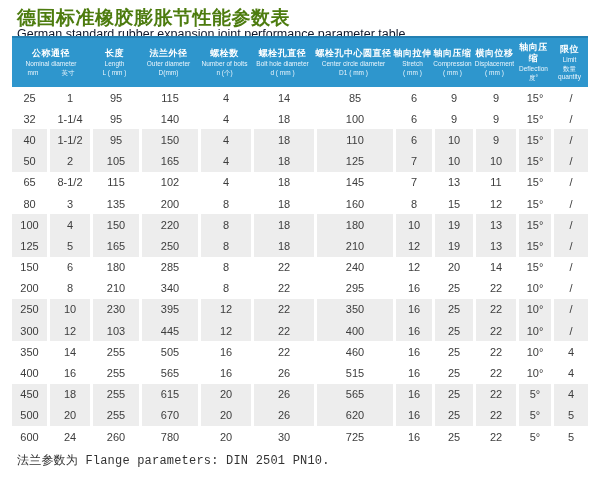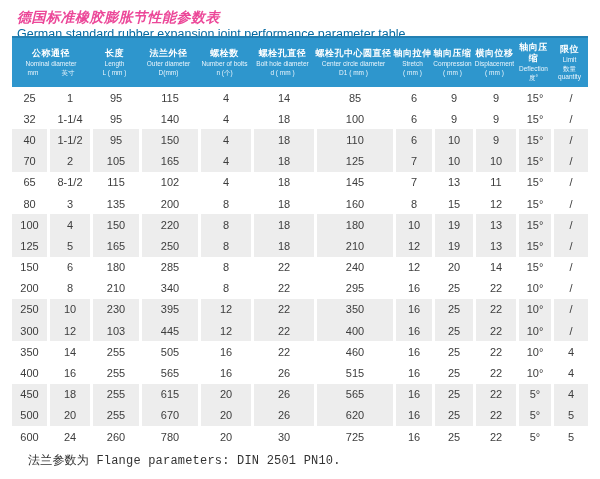--- a/index.html
+++ b/index.html
@@ -4,22 +4,22 @@
 <style>
   html,body{margin:0;padding:0;}
   body{
     width:600px;height:479px;background:#fff;
     font-family:"Liberation Sans","DejaVu Sans",sans-serif;
     -webkit-font-smoothing:antialiased;
   }
   .page{position:relative;width:600px;height:479px;overflow:hidden;background:#fff;}
 
   .title-block{position:absolute;left:17px;top:10px;}
-  .title-zh{font-size:14px;font-weight:bold;color:#ec4899;line-height:15px;letter-spacing:.5px;font-style:italic;}
-  .title-en{font-size:12.5px;color:#0369a1;line-height:16px;margin-top:1px;}
+  .title-zh{font-size:19px;font-weight:bold;color:#4d7c0f;line-height:15px;letter-spacing:.5px;}
+  .title-en{font-size:12.5px;color:#0f172a;line-height:16px;margin-top:1px;}
 
   table.param{
     position:absolute;left:12px;top:36px;width:576px;
     border-collapse:separate;border-spacing:0;table-layout:fixed;
   }
   thead th{
     background:var(--header-bg,#2e96cd);
     border-top:2px solid #2480b2;
     color:#fff;font-weight:normal;text-align:center;
     padding:4px 0 5px;vertical-align:middle;height:42px;box-sizing:border-box;
@@ -33,21 +33,21 @@
     height:21.2px;text-align:center;vertical-align:middle;
     font-size:11px;color:#3d3d3d;box-sizing:border-box;
     background:transparent;
   }
   tbody tr.alt td{background:var(--alt-row-bg,#ededed);}
   tbody td + td{border-left:3px solid #fff;}
 
   .footer-note{
     position:absolute;left:17px;top:452px;
     font-family:"Liberation Mono","DejaVu Sans Mono",monospace;
-    font-size:12px;color:#333;letter-spacing:.2px;margin-left:11px;
+    font-size:12px;color:#333;letter-spacing:.2px;
   }
 </style>
 </head>
 <body>
 
 <div class="page">
 
   <div class="title-block">
     <div class="title-zh">德国标准橡胶膨胀节性能参数表</div>
     <div class="title-en">German standard rubber expansion joint performance parameter table</div>
@@ -167,21 +167,21 @@
           <td>4</td>
           <td>18</td>
           <td>110</td>
           <td>6</td>
           <td>10</td>
           <td>9</td>
           <td>15°</td>
           <td>/</td>
         </tr>
         <tr class="alt">
-          <td>70</td>
+          <td>50</td>
           <td>2</td>
           <td>105</td>
           <td>165</td>
           <td>4</td>
           <td>18</td>
           <td>125</td>
           <td>7</td>
           <td>10</td>
           <td>10</td>
           <td>15°</td>

